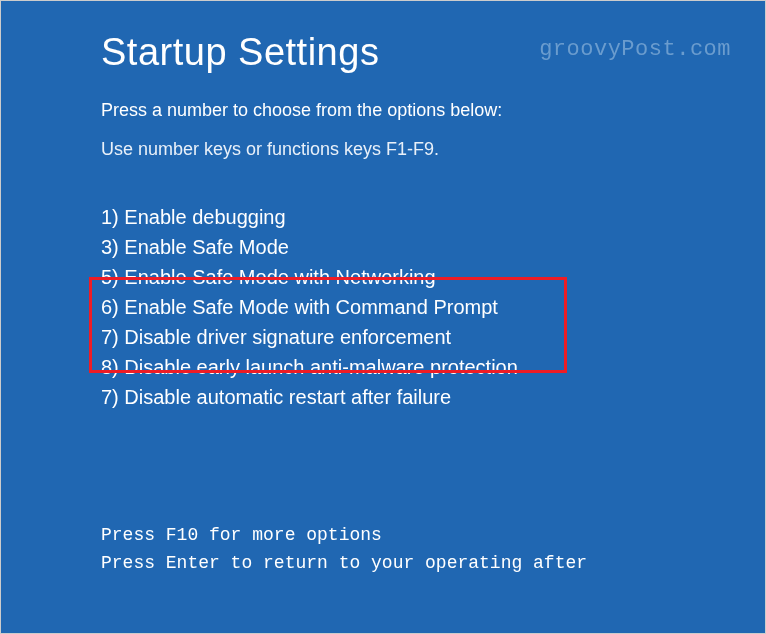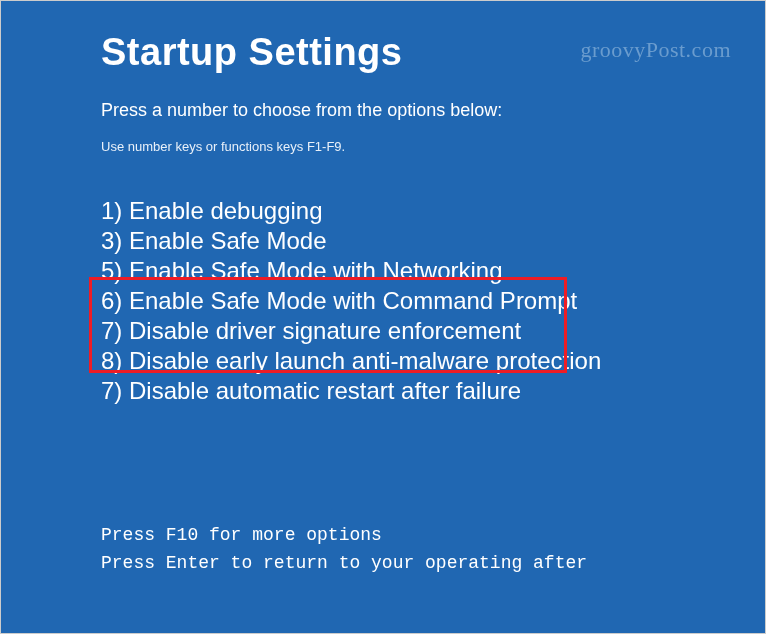--- a/index.html
+++ b/index.html
@@ -14,40 +14,40 @@
       font-family: "Segoe UI", "Segoe UI Light", Arial, sans-serif;
       color: #ffffff;
       position: relative;
       border: 1px solid #cccccc;
     }
     .container {
       padding: 30px 0 0 100px;
     }
     .title {
       font-size: 38px;
-      font-weight: 700;
+      font-weight: 400;
       margin-bottom: 26px;
       letter-spacing: 0.5px;
     }
     .subtitle {
       font-size: 18px;
       font-weight: 400;
       margin-bottom: 18px;
     }
     .hint {
-      font-size: 13px;
+      font-size: 18px;
       font-weight: 400;
       margin-bottom: 42px;
       color: #e8f0f9;
     }
     .options {
       list-style: none;
     }
     .options li {
-      font-size: 24px;
+      font-size: 20px;
       font-weight: 400;
       line-height: 30px;
       padding-left: 0;
     }
     .highlight-box {
       position: absolute;
       border: 3px solid #ee1c25;
       pointer-events: none;
       left: 88px;
       top: 276px;
@@ -62,21 +62,21 @@
     .footer div {
       font-size: 18px;
       font-weight: 400;
       line-height: 28px;
       font-family: Liberation Mono, monospace;
     }
     .watermark {
       position: absolute;
       top: 36px;
       right: 34px;
-      font-family: Liberation Serif, serif;
+      font-family: Liberation Mono, monospace;
       font-size: 22px;
       color: #6a9cce;
       font-style: normal;
       letter-spacing: 0.5px;
     }
   </style>
 </head>
 <body>
 
 <div class="container">

